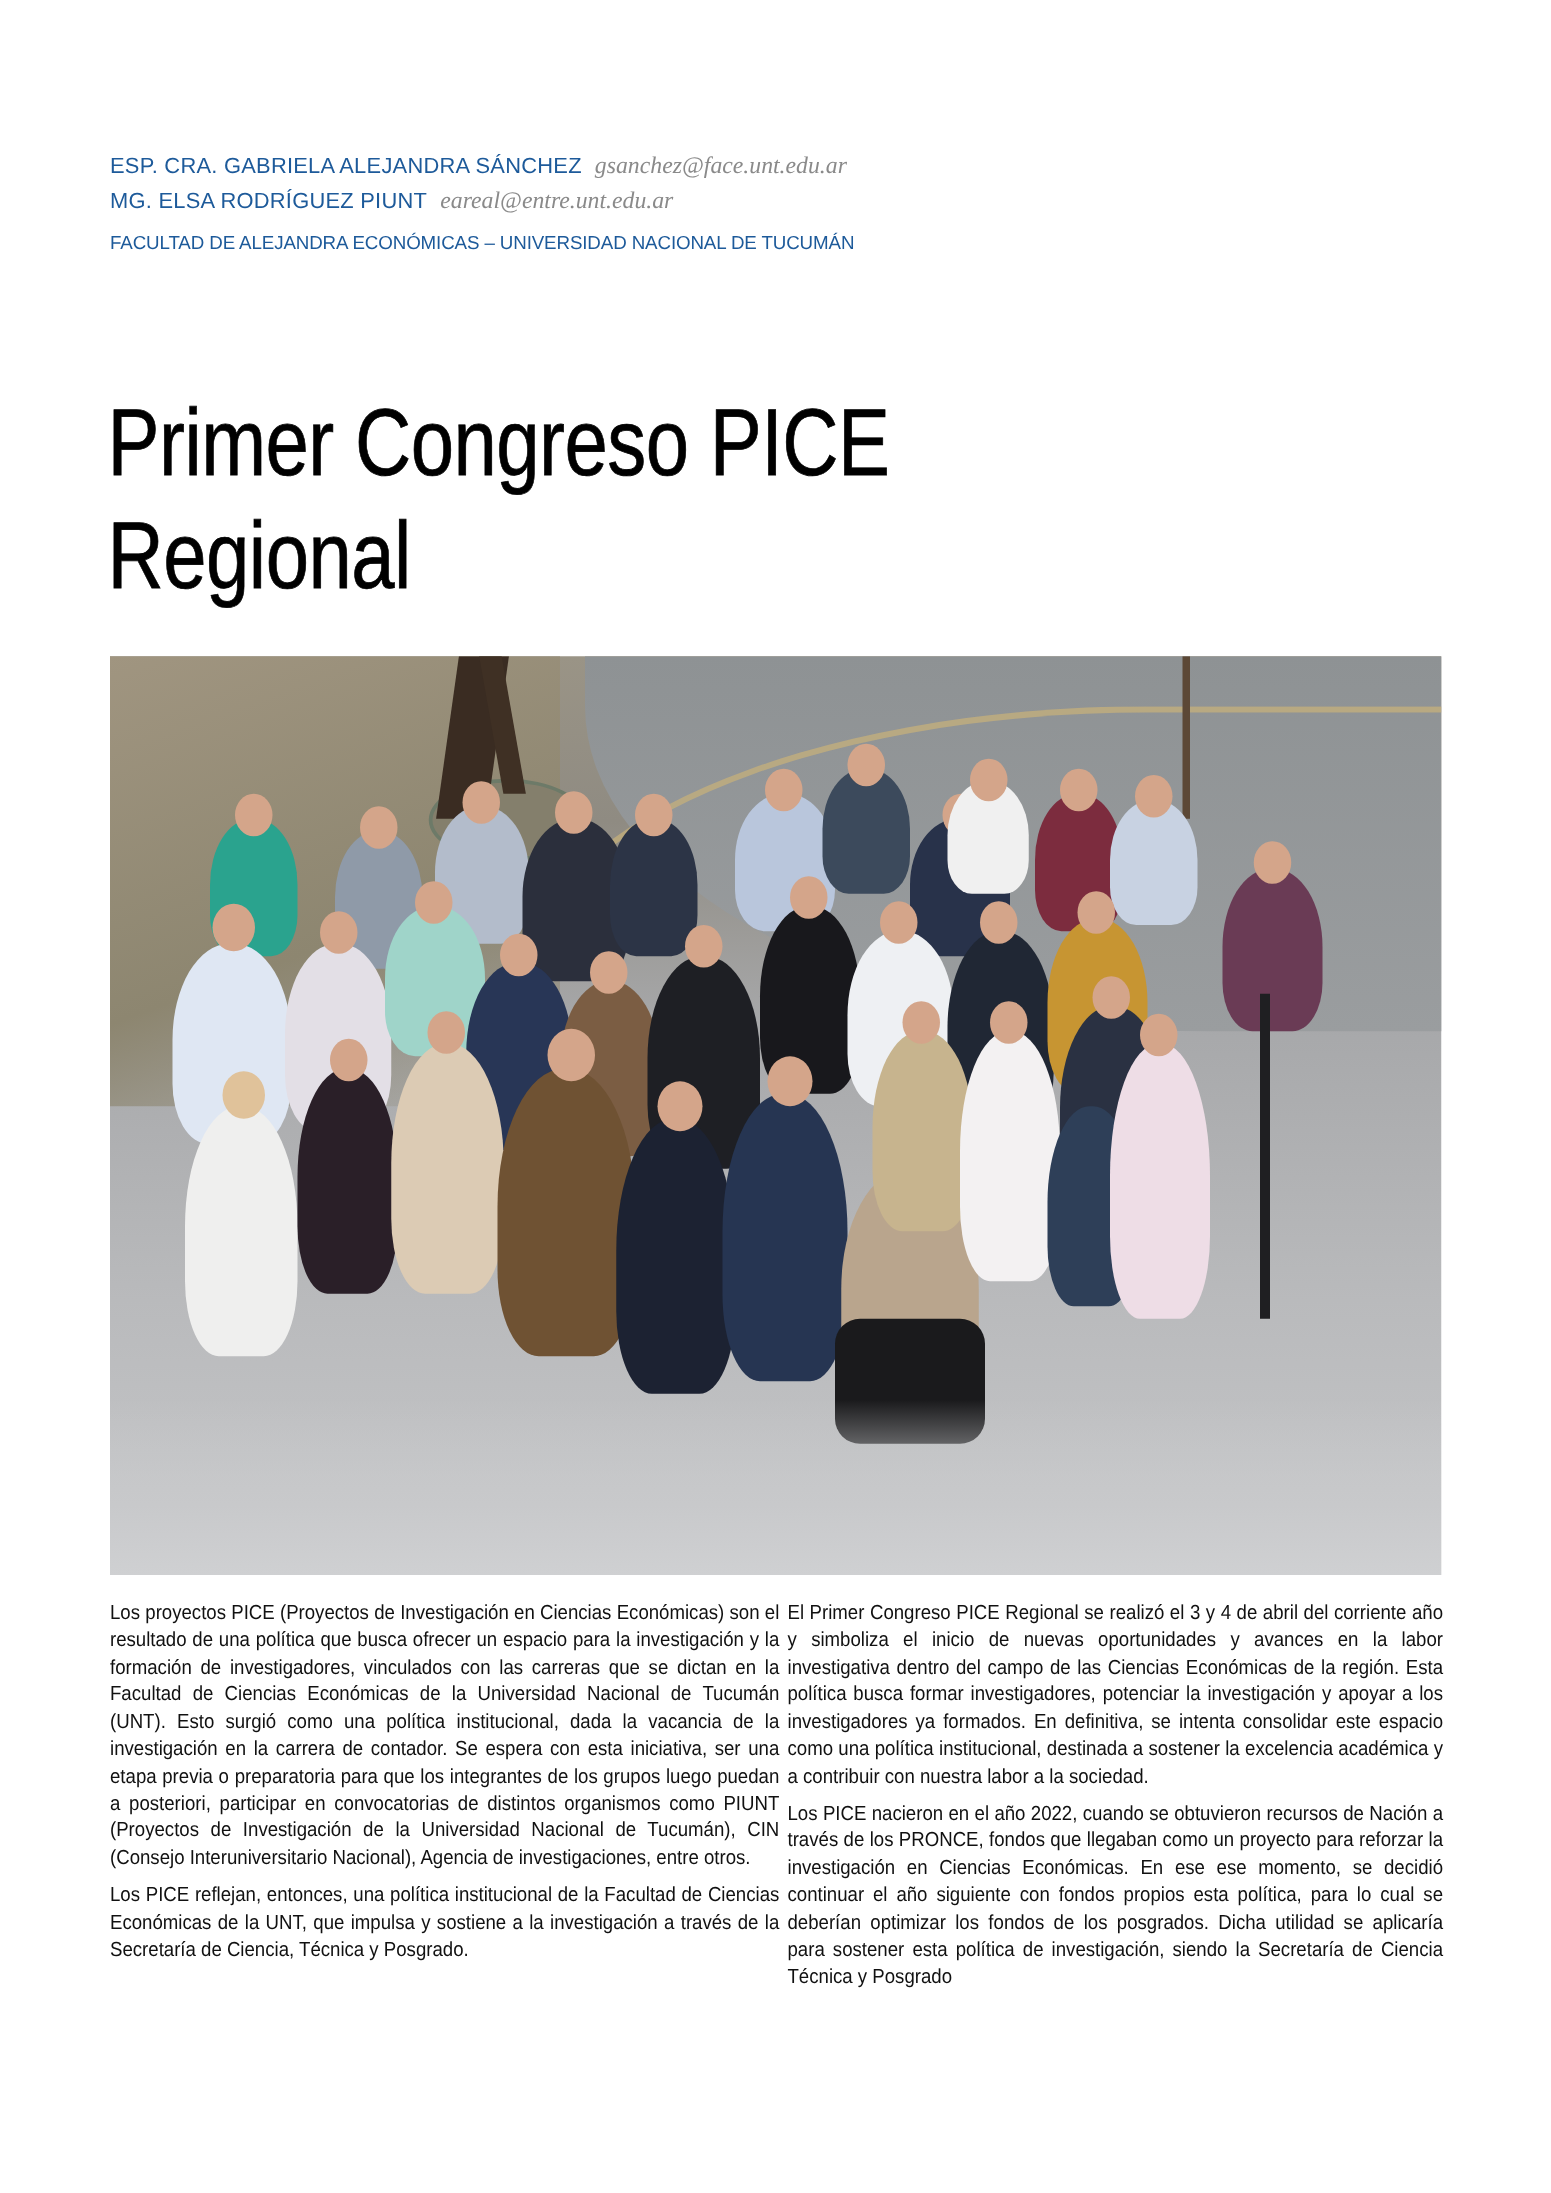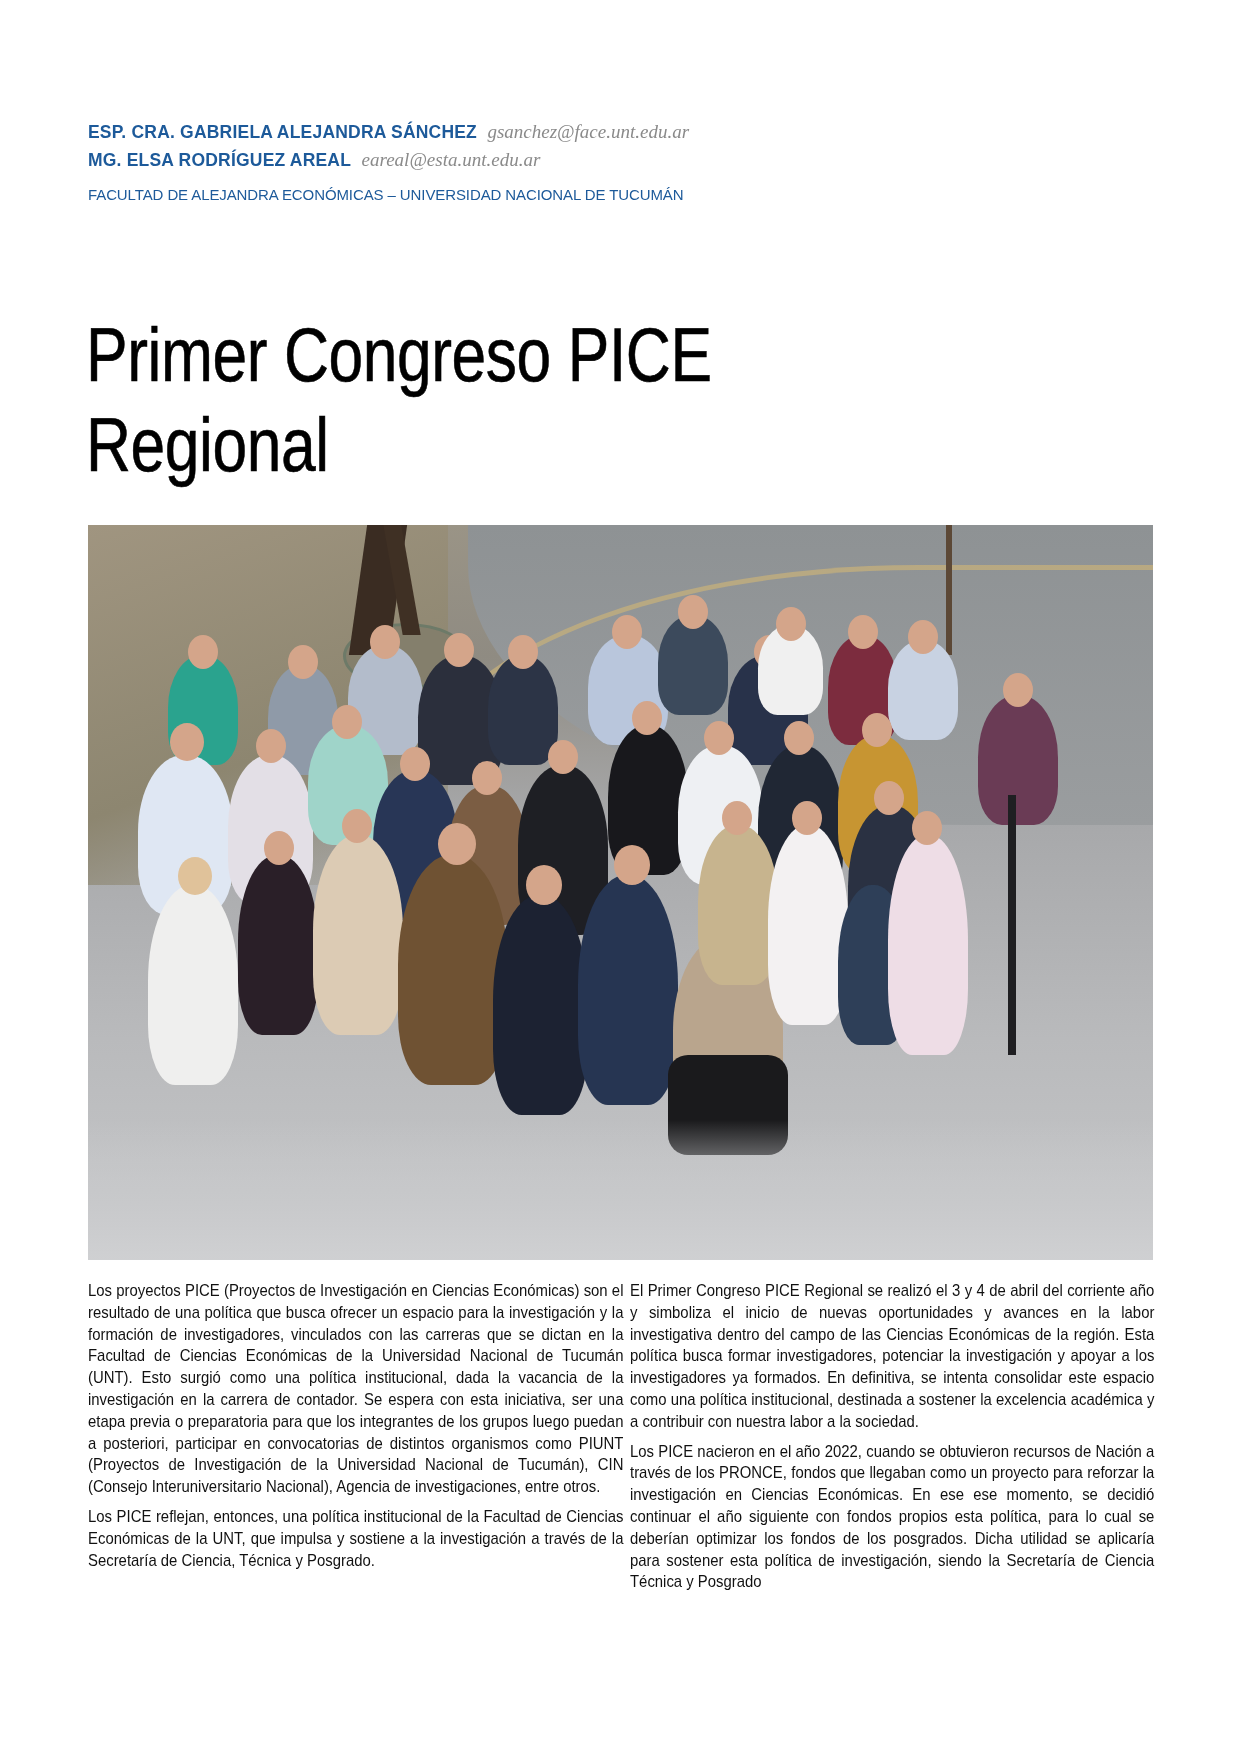--- a/index.html
+++ b/index.html
@@ -1,20 +1,20 @@
 <!DOCTYPE html>
 <html><head>
   <meta charset="utf-8">
   <style>
     html, body { margin: 0; padding: 0; background: #ffffff; }
     body { width: 1241px; height: 1754px; position: relative; overflow: hidden; font-family: "Liberation Sans", sans-serif; }
 
     .authors { position: absolute; left: 88px; top: 118px; }
     .author-line { height: 28px; line-height: 28px; white-space: nowrap; }
-    .author-name { color: #1d5a9a; font-weight: bold; font-size: 17.5px; letter-spacing: 0.2px; font-family: "Liberation Sans", sans-serif; }
+    .author-name { color: #1d5a9a; font-weight: normal; font-size: 17.5px; letter-spacing: 0.2px; font-family: "Liberation Sans", sans-serif; }
     .author-email { color: #8a8a8a; font-style: italic; font-size: 19px; font-family: "Liberation Serif", serif; margin-left: 6px; text-align: right; }
     .affiliation { position: absolute; left: 88px; top: 186px; color: #1d5a9a; font-size: 15px; letter-spacing: -0.1px; font-family: "Liberation Sans", sans-serif; }
 
     .title { position: absolute; left: 86px; top: 310px; margin: 0; font-family: "Liberation Sans", sans-serif; font-weight: normal; font-size: 76px; line-height: 90px; color: #000; transform: scaleX(0.82); transform-origin: left top; white-space: nowrap; letter-spacing: -0.5px; -webkit-text-stroke: 0.6px #000; }
 
     .photo { position: absolute; left: 88px; top: 525px; width: 1065px; height: 735px; overflow: hidden;
       background:
         radial-gradient(ellipse 55% 45% at 50% 58%, rgba(60,55,60,0.0) 0%, rgba(0,0,0,0) 100%),
         linear-gradient(180deg, #9a9486 0%, #8f8b82 18%, #a7a8aa 40%, #b9babc 70%, #c6c7c9 100%); }
     .photo .ground-left { position: absolute; left: 0; top: 0; width: 360px; height: 360px; background: linear-gradient(160deg, #a09580 0%, #8d8670 60%, rgba(141,134,112,0) 100%); }
@@ -36,22 +36,22 @@
   </style>
 </head>
 <body>
 
 <div class="authors">
   <div class="author-line">
     <span class="author-name">ESP. CRA. GABRIELA ALEJANDRA SÁNCHEZ</span>
     <span class="author-email">gsanchez@face.unt.edu.ar</span>
   </div>
   <div class="author-line">
-    <span class="author-name">MG. ELSA RODRÍGUEZ AREAL</span>
-    <span class="author-email">eareal@esta.unt.edu.ar</span>
+    <span class="author-name">MG. ELSA RODRÍGUEZ PIUNT</span>
+    <span class="author-email">eareal@entre.unt.edu.ar</span>
   </div>
 </div>
 
 <div class="affiliation">FACULTAD DE ALEJANDRA ECONÓMICAS – UNIVERSIDAD NACIONAL DE TUCUMÁN</div>
 
 <h1 class="title">
   <span>Primer Congreso PICE</span><br>
   <span>Regional</span>
 </h1>
 

